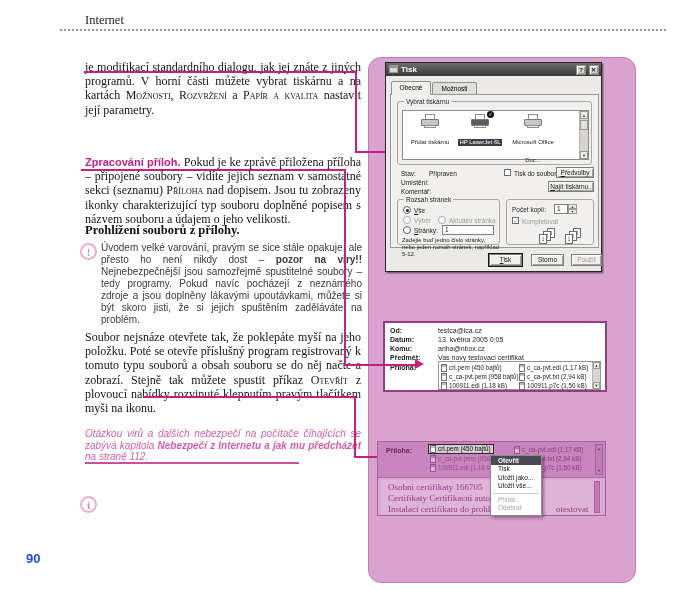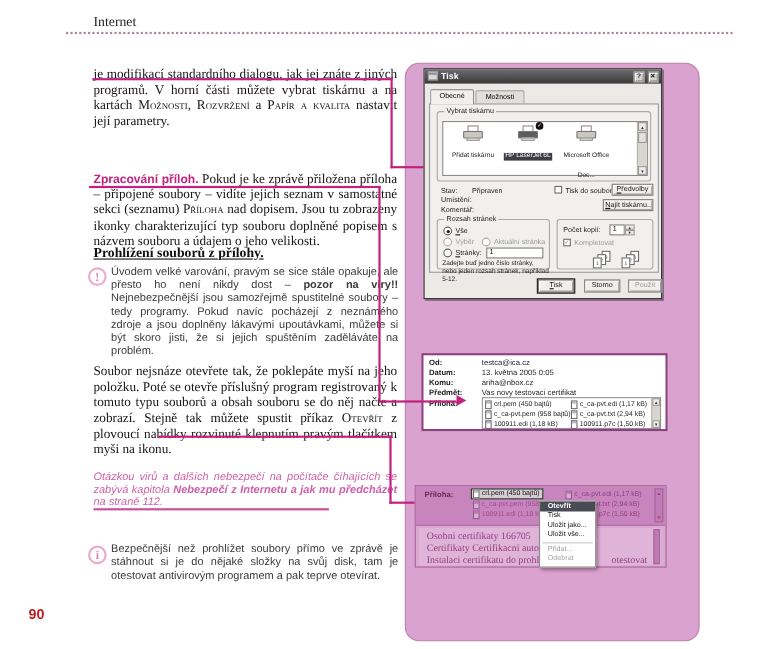--- a/index.html
+++ b/index.html
@@ -5,21 +5,21 @@
   * { margin:0; padding:0; box-sizing:border-box; }
   html,body { width:700px; height:590px; background:#fff; }
   body { font-family:"Liberation Sans", sans-serif; }
   .page { position:relative; width:700px; height:590px; background:#fff; overflow:hidden; }
   .abs { position:absolute; }
 
   
   .hdr-left { left:85px; top:13px; font:12.5px "Liberation Serif", serif; color:#222; }
   .hdr-right { right:34px; top:12px; font:italic bold 11px "Liberation Sans", sans-serif; color:#c2217f; }
   .hdr-rule { left:60px; top:29px; width:606px; height:0; border-top:2px dotted #a989a2; }
-  .pagenum { left:26px; top:551px; font:bold 13px "Liberation Sans", sans-serif; color:#b91c1c; }
+  .pagenum { left:26px; top:551px; font:bold 13px "Liberation Sans", sans-serif; color:#1d4ed8; }
 
   
   .serifp { position:absolute; left:85px; width:276px; font:12px/14.2px "Liberation Serif", serif; color:#141414; text-align:justify; }
   .sc { font-variant:small-caps; }
   .leadmag { font:bold 11px "Liberation Sans", sans-serif; color:#c2217f; }
   .hserif { position:absolute; left:85px; font:bold 12.5px "Liberation Serif", serif; color:#111; }
   .aside { position:absolute; left:101px; width:261px; font:10px/12px "Liberation Sans", sans-serif; color:#3a3a3a; text-align:justify; }
   .noteblk { position:absolute; left:85px; width:276px; font:italic 10px/11.5px "Liberation Sans", sans-serif; color:#cf5fa8; text-align:justify; }
   .noteblk b { color:#cf5fa8; }
   .roundico { position:absolute; width:17px; height:17px; border:2px solid #ecacd0; border-radius:50%; color:#d885b5; font:bold 11px/14px "Liberation Serif", serif; text-align:center; }
@@ -126,33 +126,32 @@
   <div class="abs hdr-left">Internet</div>
   <div class="abs hdr-rule"></div>
   <div class="abs pagenum">90</div>
 
   <div class="abs pinkpanel"></div>
 
   <div class="serifp" style="top:60px;"><span>je modifikací standardního dialogu, jak jej znáte z jiných programů. V horní části můžete vybrat tiskárnu a na kartách </span><span class="sc">Možnosti</span><span>, </span><span class="sc">Rozvržení</span><span> a </span><span class="sc">Papír a kvalita</span><span> nastavit její parametry.</span></div>
 
   <div class="serifp" style="top:112px;margin-top:43px;"><span class="leadmag">Zpracování příloh.</span><span> Pokud je ke zprávě přiložena příloha – připojené soubory – vidíte jejich seznam v samostatné sekci (seznamu) </span><span class="sc">Příloha</span><span> nad dopisem. Jsou tu zobrazeny ikonky charakterizující typ souboru doplněné popisem s názvem souboru a údajem o jeho velikosti.</span></div>
 
-  <div class="hserif" style="top:223px;text-decoration:underline;">Prohlížení souborů z přílohy.</div>
+  <div class="hserif" style="top:223px;">Prohlížení souborů z přílohy.</div>
 
   <div class="roundico" style="left:80px; top:243px;">!</div>
   <div class="aside" style="top:242px;"><span>Úvodem velké varování, pravým se sice stále opakuje, ale přesto ho není nikdy dost – </span><b>pozor na viry!!</b><span> Nejnebezpečnější jsou samozřejmě spustitelné soubory – tedy programy. Pokud navíc pocházejí z neznámého zdroje a jsou doplněny lákavými upoutávkami, můžete si být skoro jisti, že si jejich spuštěním zaděláváte na problém.</span></div>
 
   <div class="serifp" style="top:330px;"><span>Soubor nejsnáze otevřete tak, že poklepáte myší na jeho položku. Poté se otevře příslušný program registrovaný k tomuto typu souborů a obsah souboru se do něj načte a zobrazí. Stejně tak můžete spustit příkaz </span><span class="sc">Otevřít</span><span> z plovoucí nabídky rozvinuté klepnutím pravým tlačítkem myši na ikonu.</span></div>
 
   <div class="noteblk" style="top:428px;"><span>Otázkou virů a dalších nebezpečí na počítače číhajících se zabývá kapitola </span><b>Nebezpečí z Internetu a jak mu předcházet</b><span> na straně 112.</span></div>
   <div class="noterule"></div>
 
 
   <div class="roundico" style="left:80px; top:496px;">i</div>
-  <div class="aside" style="top:494px;"><span>Bezpečnější než prohlížet soubory přímo ve zprávě je stáhnout si je do nějaké složky na svůj disk, tam je otestovat antivirovým programem a pak teprve otevírat.</span></div>
 
   <div class="cl" style="left:84px; top:71px; width:273px; height:2px;"></div>
   <div class="cl" style="left:355px; top:71px; width:2px; height:82px;"></div>
   <div class="cl" style="left:355px; top:151px; width:31px; height:2px;"></div>
 
   <div class="cl" style="left:81px; top:169px; width:265px; height:2px;"></div>
   <div class="cl" style="left:344px; top:169px; width:2px; height:197px;"></div>
   <div class="cl" style="left:344px; top:364px; width:71px; height:2px;"></div>
   <div class="cl-arrow" style="left:415px; top:359px;"></div>
 

